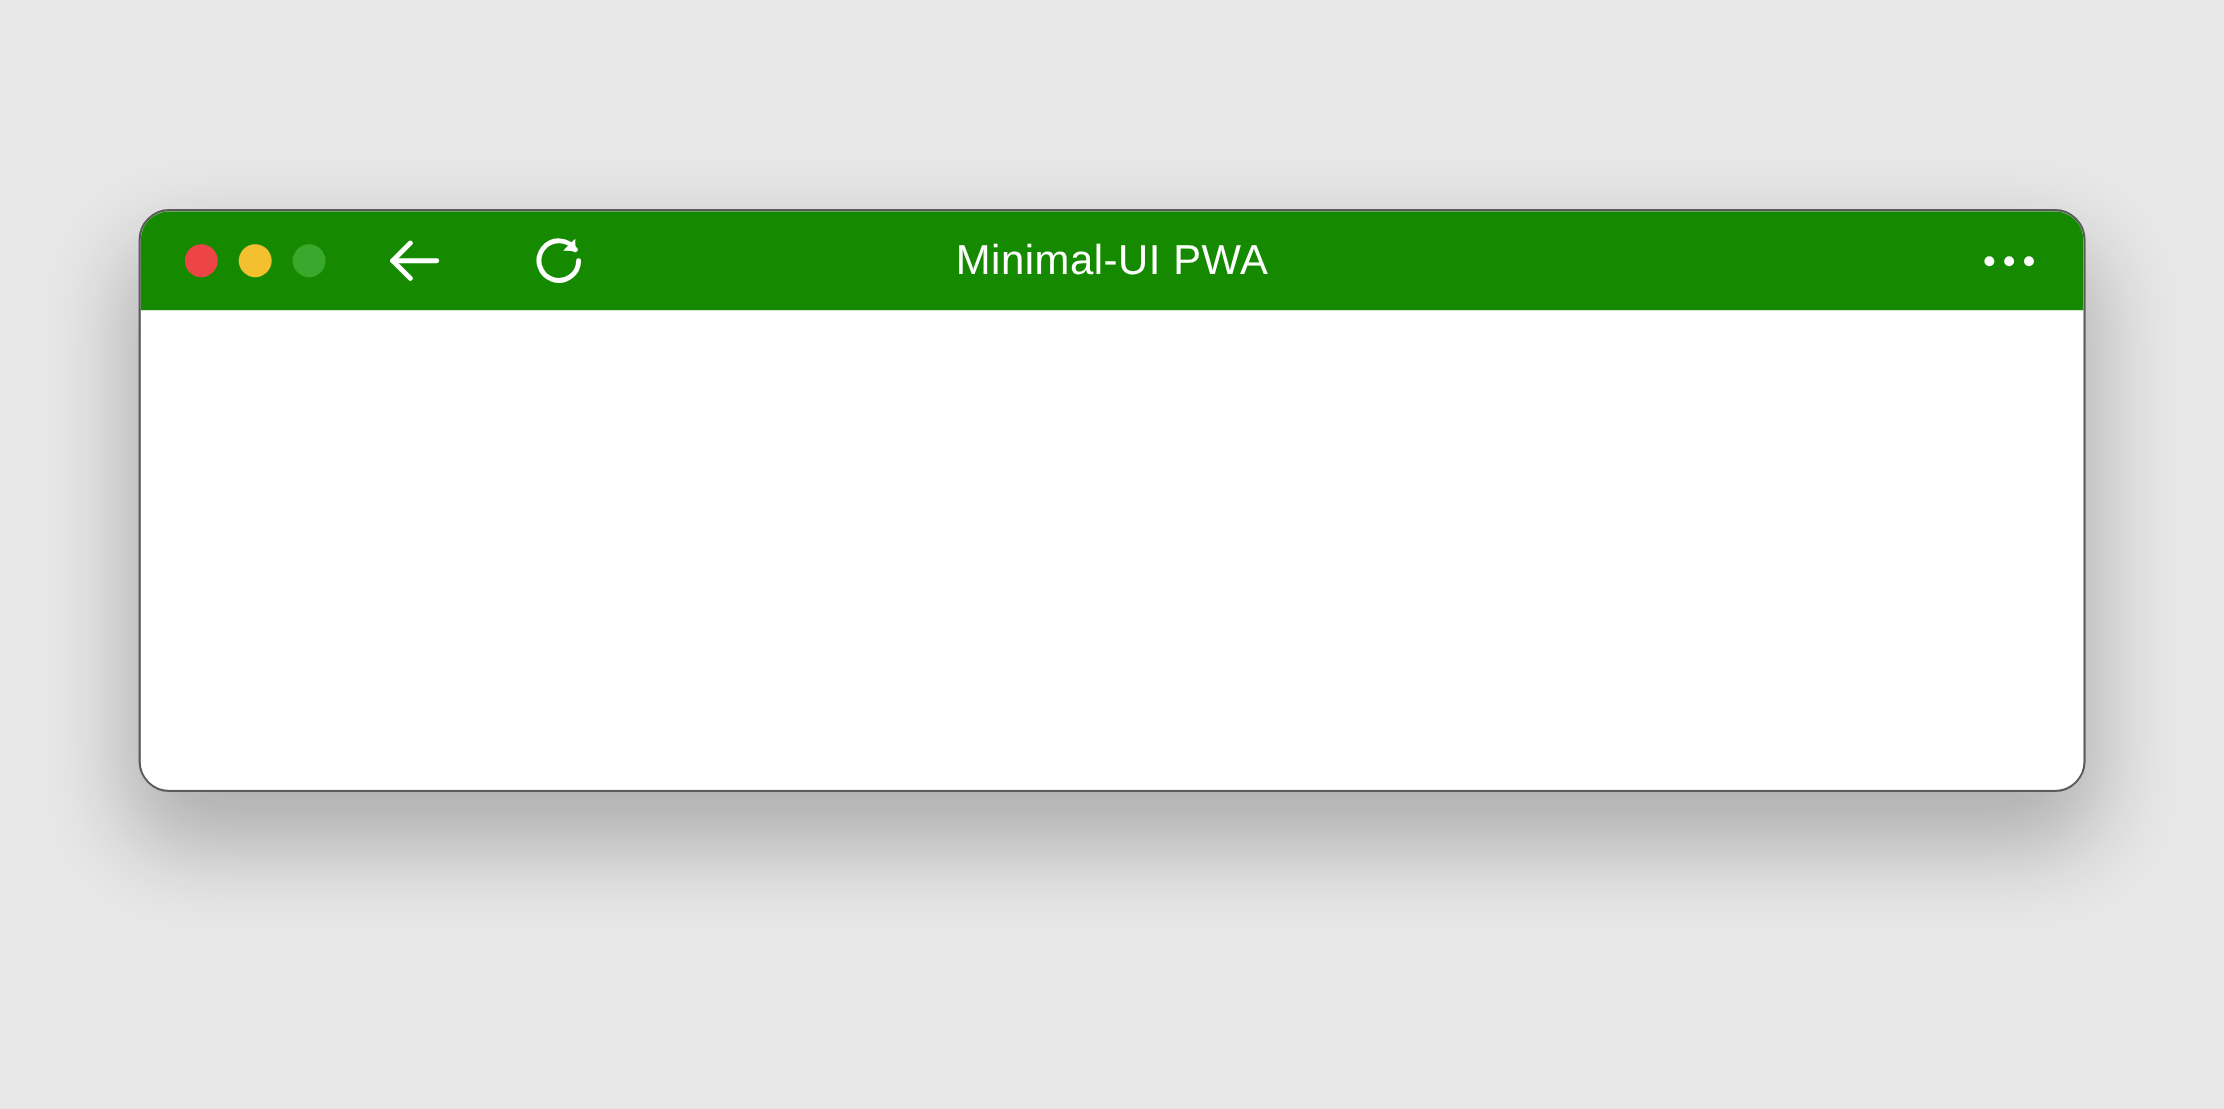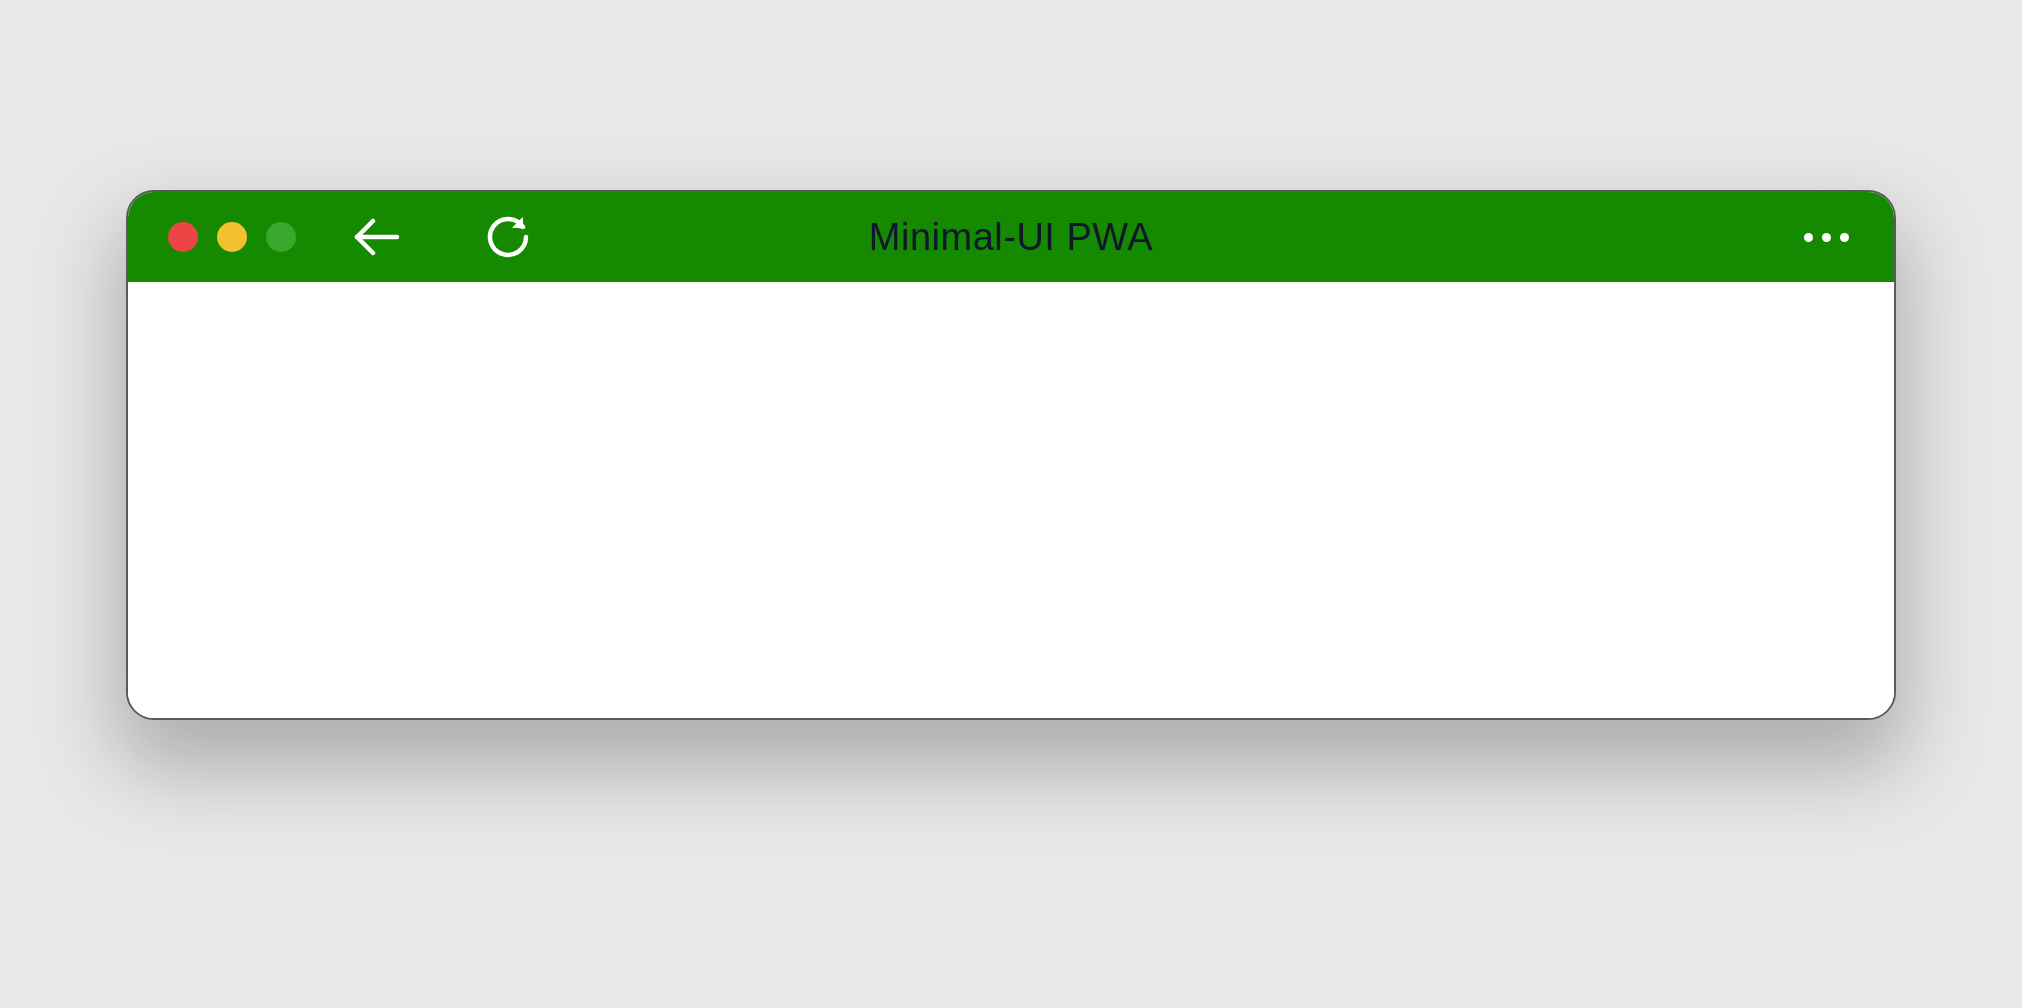--- a/index.html
+++ b/index.html
@@ -68,21 +68,21 @@
       align-items: center;
       justify-content: center;
       cursor: pointer;
       color: #ffffff;
     }
 
     .window-title {
       position: absolute;
       left: 50%;
       transform: translateX(-50%);
-      color: #0f172a;
+      color: #ffffff;
       font-size: 38px;
       font-weight: 500;
       letter-spacing: 0.5px;
     }
 
     .menu-btn {
       position: absolute;
       right: 45px;
       display: flex;
       align-items: center;

